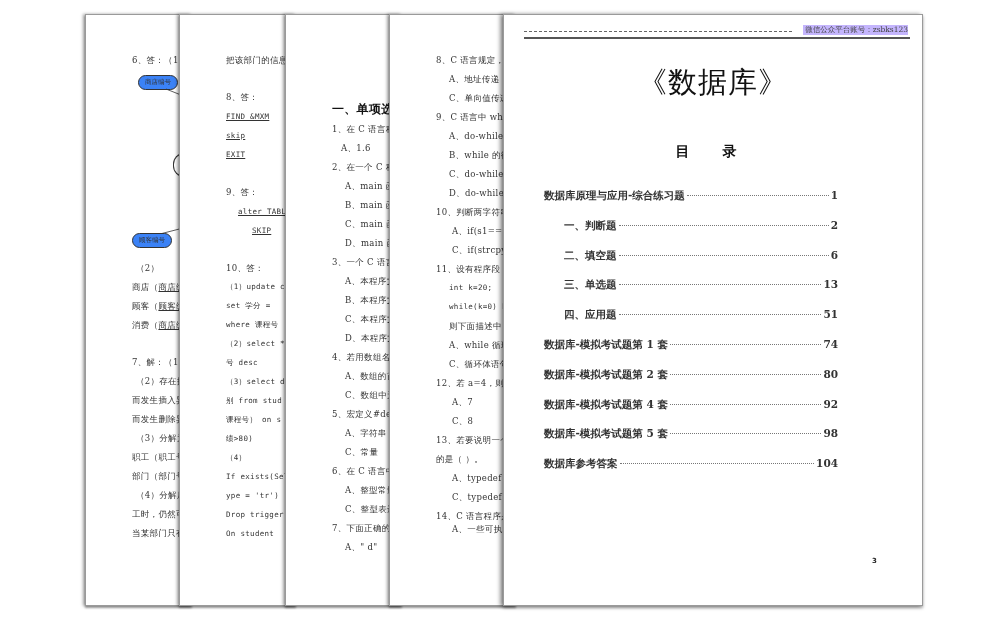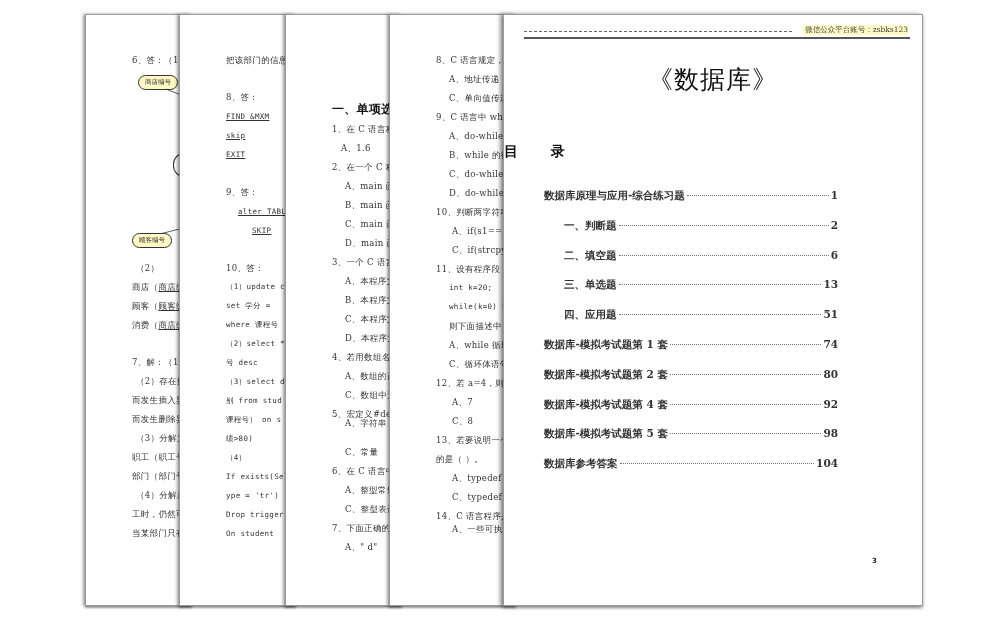--- a/index.html
+++ b/index.html
@@ -18,41 +18,41 @@
     .p4 { left: 389px; top: 14px; width: 125px; height: 590px; z-index: 4; }
     .p5 { left: 503px; top: 14px; width: 418px; height: 590px; z-index: 5; box-shadow: -3px 0 4px rgba(0,0,0,0.4), 0 2px 3px rgba(0,0,0,0.35); }
 
     .line { position: absolute; white-space: nowrap; font-size: 8.5px; letter-spacing: 0.3px; color: #333; }
     .u { text-decoration: underline; }
     .mono { font-family: "DejaVu Sans Mono", monospace; font-size: 7.5px; }
     .bold-head { font-family: "DejaVu Sans", sans-serif; font-weight: bold; font-size: 12px; color: #111; }
 
     .pill {
       position: absolute; border: 1px solid #333; border-radius: 10px;
-      font-size: 6.5px; padding: 2px 6px; background: #fef9c3; color: #333; white-space: nowrap;
+      font-size: 6.5px; padding: 2px 6px; background: #3b82f6; color: #333; white-space: nowrap;
     }
     .arc {
       position: absolute; width: 16px; height: 22px; border: 1px solid #333;
       border-radius: 11px 0 0 11px; border-right: none;
     }
 
     
     .hdr {
       position: absolute; left: 20px; right: 12px; top: 10px; height: 12px;
       font-size: 7.5px; color: #444; text-align: right; white-space: nowrap;
       border-bottom: 2px solid #555;
     }
     .hdr .dashes { position: absolute; left: 0; right: 118px; top: 6px; border-top: 1px dashed #666; }
-    .hdr .acct { position: absolute; right: 2px; top: 0; background: #fef9c3; padding-left: 2px; }
+    .hdr .acct { position: absolute; right: 2px; top: 0; background: #c4b5fd; padding-left: 2px; }
     .title {
       position: absolute; left: 0; right: 0; top: 48px; text-align: center;
-      font-family: "DejaVu Sans", sans-serif; font-size: 25px; color: #111; letter-spacing: 1px;
+      font-family: "DejaVu Sans", sans-serif; font-size: 29px; color: #111; letter-spacing: 1px;
     }
     .toc-head {
-      position: absolute; left: 0; right: 0; top: 128px; 
+      position: absolute; left: 0; right: 0; top: 128px; text-align: center;
       font-family: "DejaVu Sans", sans-serif; font-weight: bold; font-size: 14px; letter-spacing: 14px; color: #111;
     }
     .toc { position: absolute; left: 40px; width: 294px; top: 174px; }
     .toc-row {
       display: flex; align-items: baseline; height: 29.8px; font-size: 10.5px; color: #333; font-weight: bold;
     }
     .toc-row.indent { padding-left: 20px; }
     .toc-row .lbl { white-space: nowrap; }
     .toc-row .dots { flex: 1; border-bottom: 1px dotted #777; margin: 0 2px; transform: translateY(-3px); }
     .toc-row .pg { white-space: nowrap; }
@@ -126,21 +126,21 @@
   <div class="line" style="left:59px;top:223px;">D、main 函数</div>
   <div class="line" style="left:46px;top:242px;">3、一个 C 语言</div>
   <div class="line" style="left:59px;top:261px;">A、本程序文</div>
   <div class="line" style="left:59px;top:280px;">B、本程序文</div>
   <div class="line" style="left:59px;top:299px;">C、本程序文</div>
   <div class="line" style="left:59px;top:318px;">D、本程序文</div>
   <div class="line" style="left:46px;top:337px;">4、若用数组名</div>
   <div class="line" style="left:59px;top:356px;">A、数组的首</div>
   <div class="line" style="left:59px;top:375px;">C、数组中元</div>
   <div class="line" style="left:46px;top:394px;">5、宏定义#def</div>
-  <div class="line" style="left:59px;top:403px;text-align:center;">A、字符串</div>
+  <div class="line" style="left:59px;top:413px;text-align:center;">A、字符串</div>
   <div class="line" style="left:59px;top:432px;">C、常量</div>
   <div class="line" style="left:46px;top:451px;">6、在 C 语言中</div>
   <div class="line" style="left:59px;top:470px;">A、整型常量</div>
   <div class="line" style="left:59px;top:489px;">C、整型表达</div>
   <div class="line" style="left:46px;top:508px;">7、下面正确的</div>
   <div class="line" style="left:59px;top:527px;">A、" d"</div>
 </div>
 
 <div class="page p4">
   <div class="line" style="left:46px;top:40px;">8、C 语言规定，简</div>

